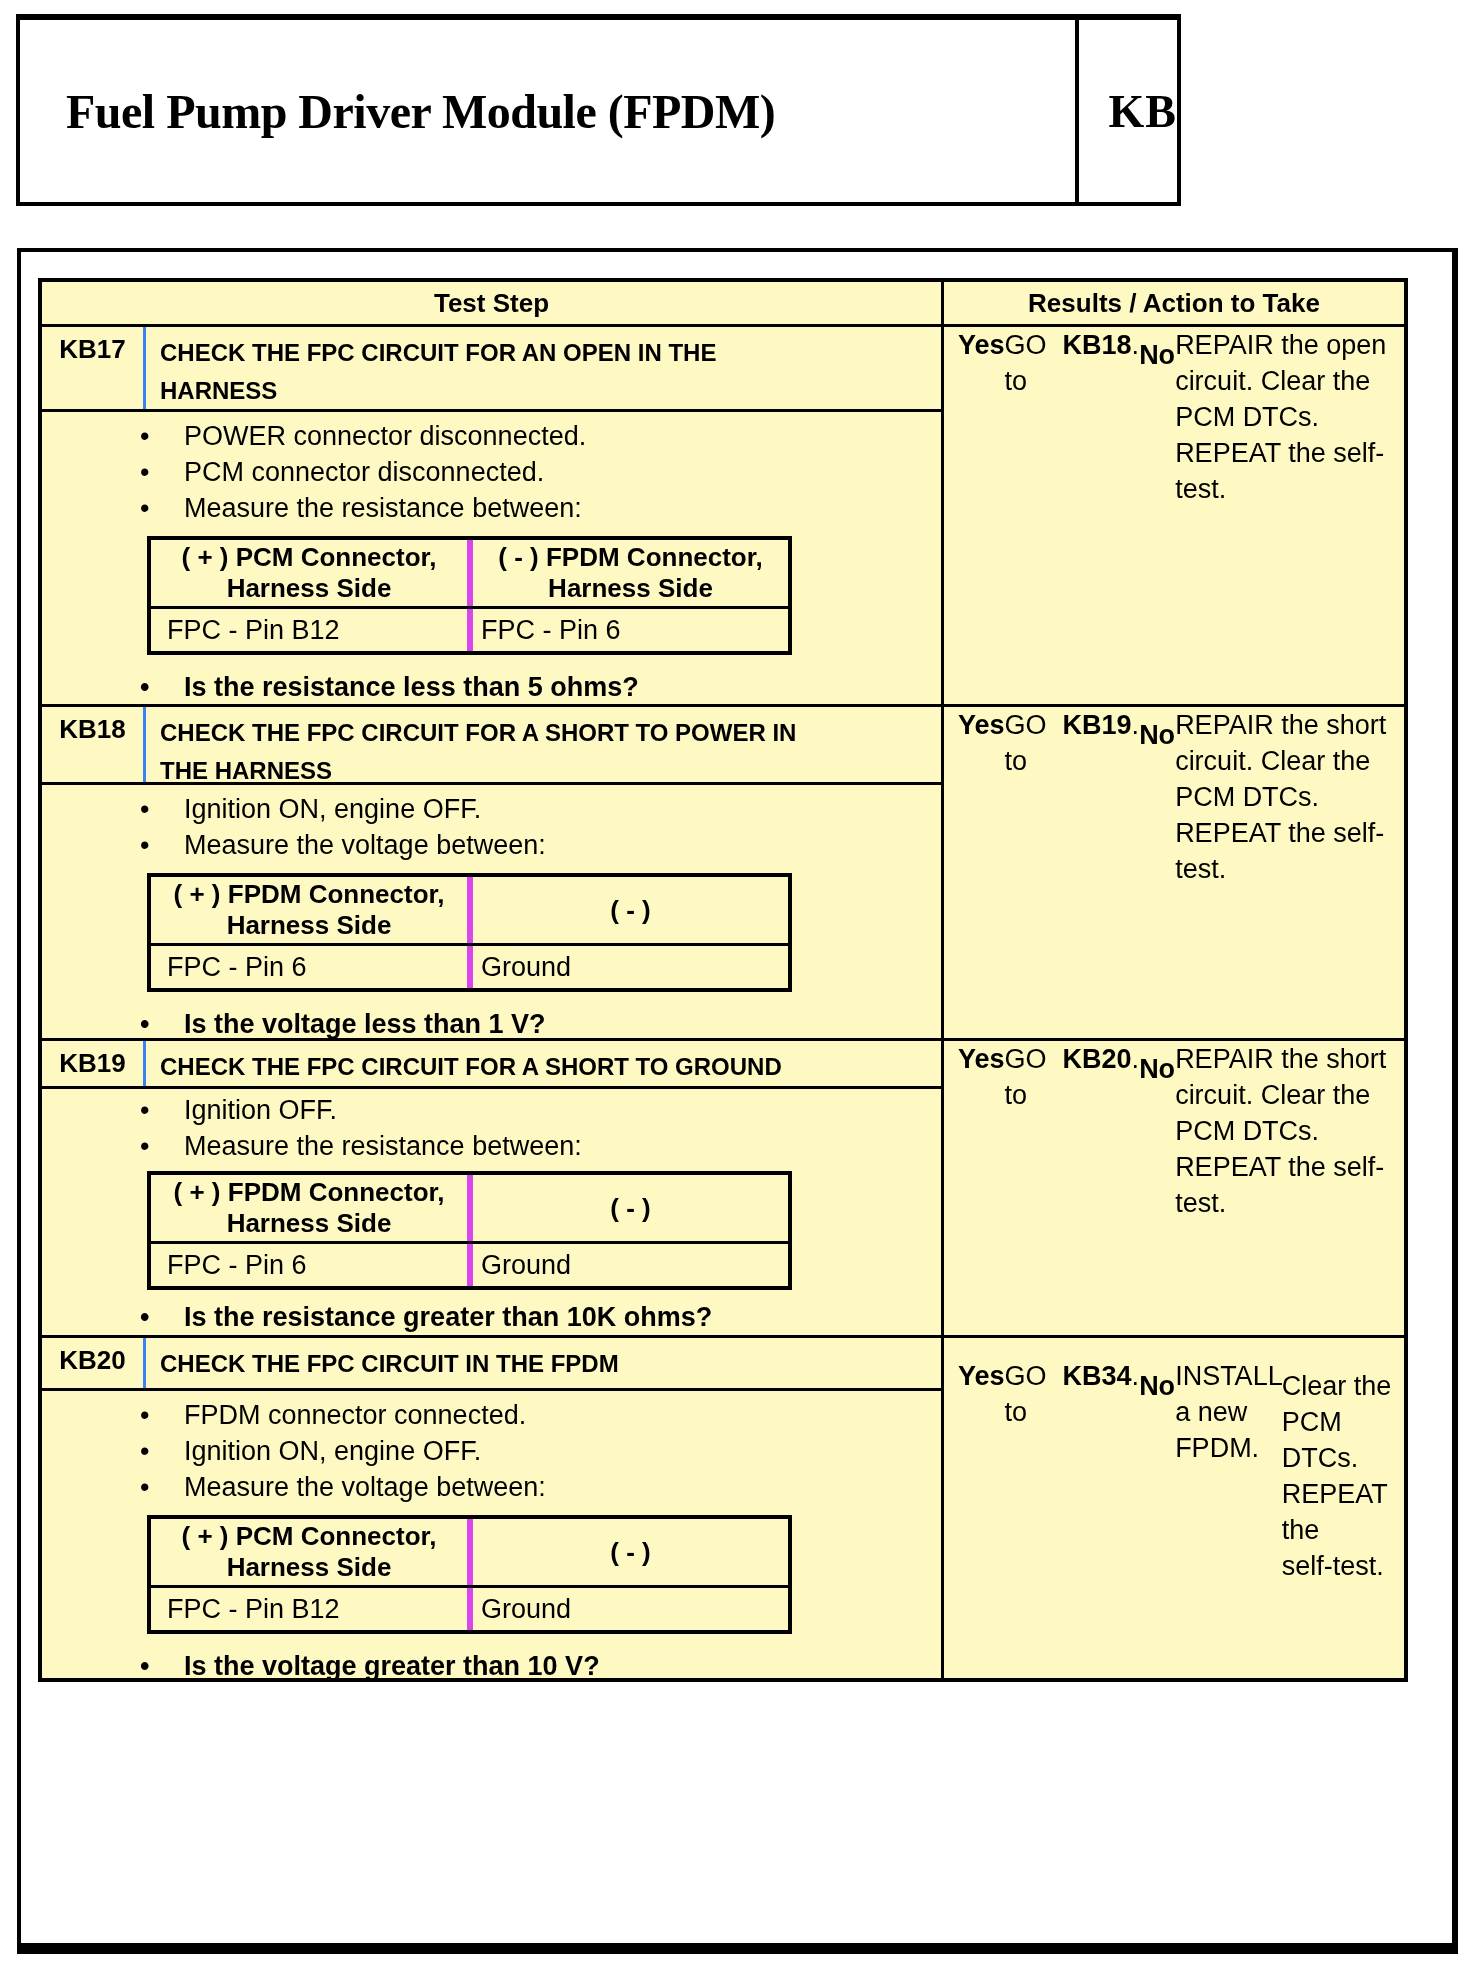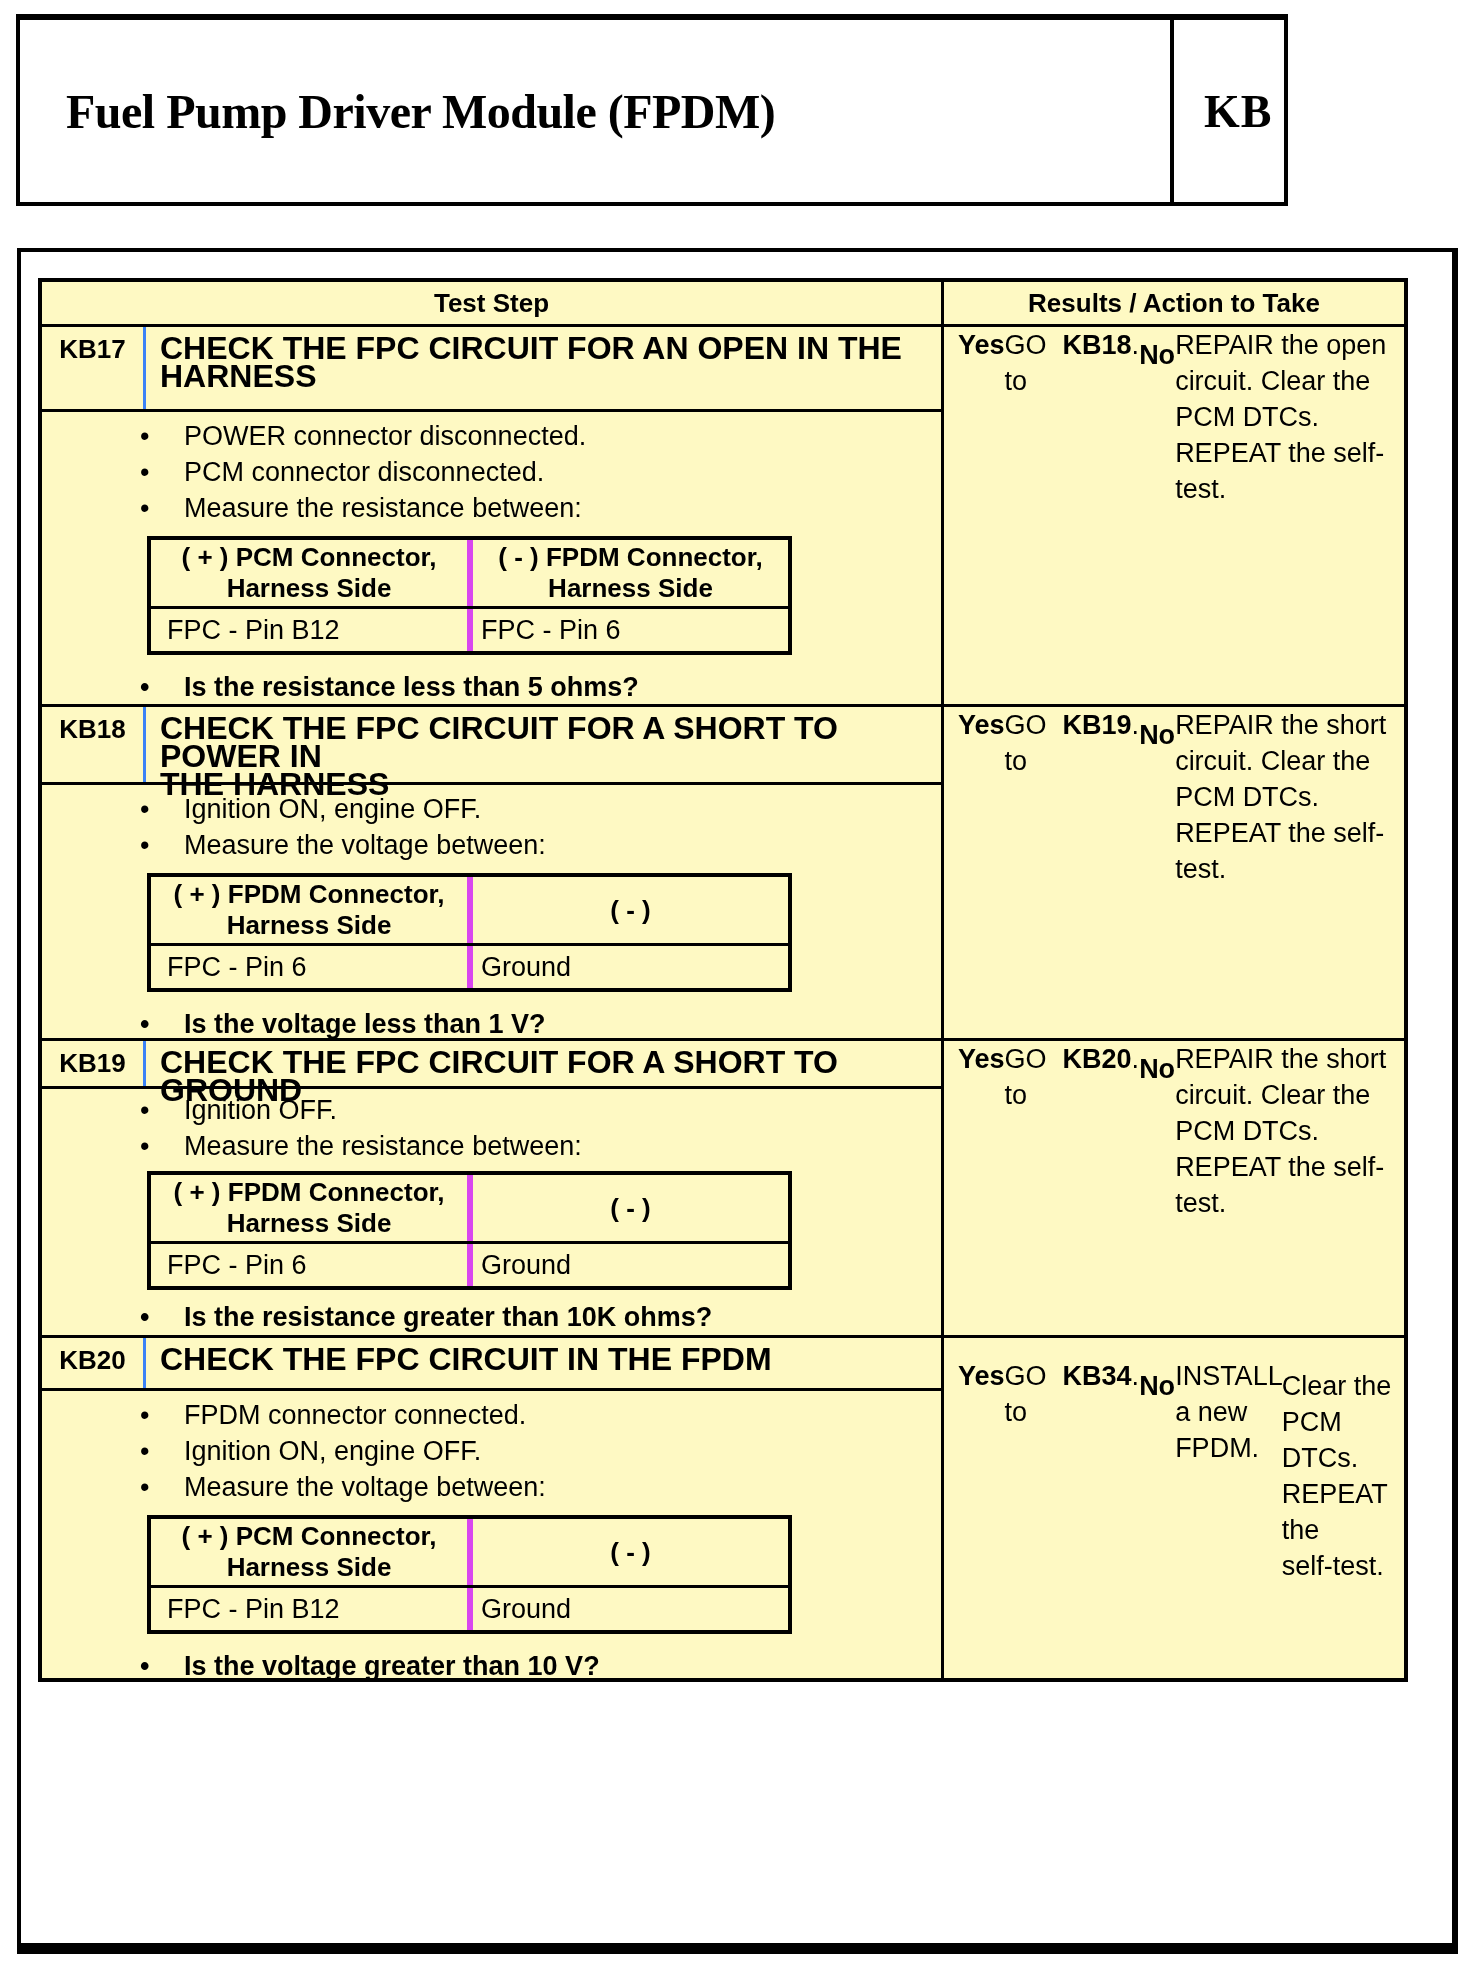--- a/index.html
+++ b/index.html
@@ -6,21 +6,21 @@
   body{
     width:1472px;height:1966px;background:#ffffff;position:relative;
     font-family:"Liberation Sans","DejaVu Sans",sans-serif;color:#000;
     -webkit-font-smoothing:antialiased;
   }
   .pre{white-space:pre-line;}
   .bold{font-weight:700;}
 
   
   .header-box{
-    position:absolute;left:16px;top:14px;width:1272px;height:192px;
+    position:absolute;left:16px;top:14px;width:1165px;height:192px;
     border:4px solid #000;border-top-width:6px;box-sizing:border-box;
     display:flex;background:#fff;
   }
   .header-title-cell{
     width:1154px;border-right:4px solid #000;box-sizing:border-box;
     display:flex;align-items:center;padding-left:46px;
   }
   .header-code-cell{
     flex:1;display:flex;align-items:center;padding-left:30px;
   }
@@ -67,22 +67,22 @@
   .pt-md{padding-top:20px;}
 
   .title-row{display:flex;border-bottom:3px solid #000;box-sizing:border-box;}
   .h-85{height:85px;} .h-78{height:78px;} .h-48{height:48px;} .h-53{height:53px;}
   .num-cell{
     width:104px;border-right:3px solid #3b82f6;box-sizing:border-box;
     display:flex;justify-content:center;padding-top:7px;
     font-weight:700;font-size:26px;
   }
   .ttl-cell{
-    flex:1;padding:7px 10px 0 14px;font-weight:700;font-size:32px;
-    line-height:28px;box-sizing:border-box;
+    flex:1;padding:7px 10px 0 14px;font-weight:700;font-size:24px;
+    line-height:38px;box-sizing:border-box;
   }
 
   .body-cell{box-sizing:border-box;padding-top:6px;overflow:hidden;}
   .b-292{height:292px;} .b-253{height:253px;} .b-246{height:246px;padding-top:3px;} .b-287{height:287px;}
 
   .bullet{display:flex;padding-left:98px;font-size:27px;line-height:36px;}
   .bullet .dot{width:44px;flex:none;}
   .question{font-weight:700;margin-top:14px;}
   .b-246 .question{margin-top:9px;}
 

